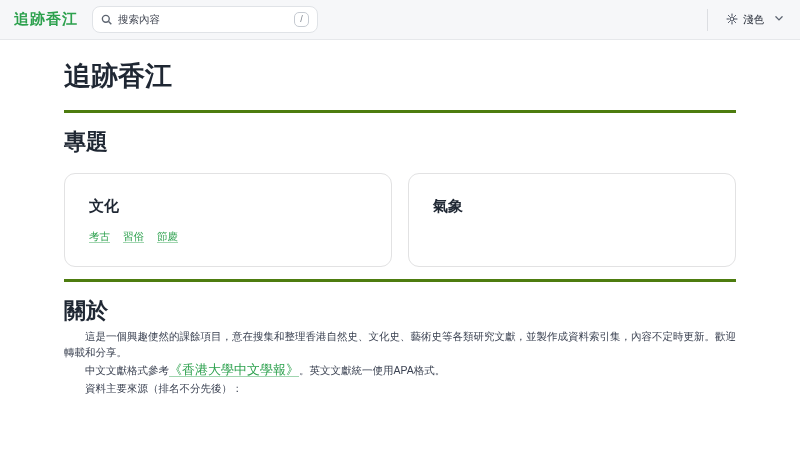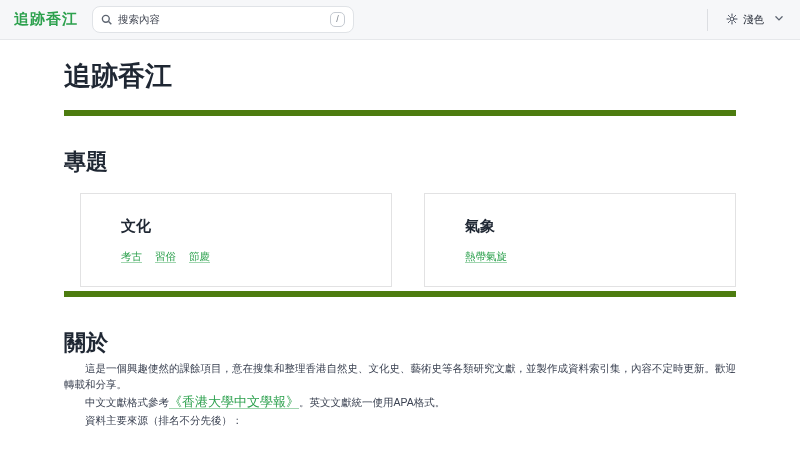--- a/index.html
+++ b/index.html
@@ -22,21 +22,21 @@
   }
   .logo {
     color: #2da14e;
     font-weight: bold;
     font-size: 15px;
     letter-spacing: 1px;
     white-space: nowrap;
   }
   .search-box {
     margin-left: 14px;
-    width: 262px;
+    width: 226px;
     height: 27px;
     background: #ffffff;
     border: 1px solid #e0e3e7;
     border-radius: 8px;
     display: flex;
     align-items: center;
     padding: 0 8px;
     gap: 6px;
     cursor: text;
   }
@@ -82,38 +82,37 @@
     font-size: 27px;
     line-height: 32px;
     font-weight: bold;
     margin: 0;
     color: #1f2733;
   }
   .section-heading {
     font-size: 22px;
     line-height: 30px;
     font-weight: bold;
-    border-top: 6px solid #4d7c0f;
+    border-top: 3px solid #4d7c0f;
     margin: 18px 0 0 0;
-    padding-top: 31px;
+    padding-top: 14px;
     color: #1f2733;
   }
-  .section-heading.about { margin-top: 4px; }
+  .section-heading.about { margin-top: 12px; }
   .cards {
     display: flex;
     gap: 16px;
     margin-top: 16px;
   }
   .card {
     flex: 1;
     border: 1px solid #e2e2e3;
-    border-radius: 0;
+    border-radius: 11px;
     background: #ffffff;
-    padding: 22px 40px;
-    margin-left: 16px;
+    padding: 22px 24px;
   }
   .card-title {
     font-size: 15px;
     font-weight: bold;
     margin: 0;
     color: #1f2733;
     line-height: 20px;
   }
   .card-links {
     margin-top: 12px;
@@ -197,23 +196,20 @@
     <div class="card">
       <h3 class="card-title">文化</h3>
       <div class="card-links">
         <a class="green-link">考古</a>
         <a class="green-link">習俗</a>
         <a class="green-link">節慶</a>
       </div>
     </div>
     <div class="card">
       <h3 class="card-title">氣象</h3>
-      <div class="card-links">
-        <a class="green-link">熱帶氣旋</a>
-      </div>
     </div>
   </div>
 
   <h2 class="section-heading about">關於</h2>
 
   <div class="about-text">
     <p>這是一個興趣使然的課餘項目，意在搜集和整理香港自然史、文化史、藝術史等各類研究文獻，並製作成資料索引集，內容不定時更新。歡迎轉載和分享。</p>
     <p><span>中文文獻格式參考</span><a class="inline-link">《香港大學中文學報》</a><span>。英文文獻統一使用APA格式。</span></p>
     <p>資料主要來源（排名不分先後）：</p>
   </div>

